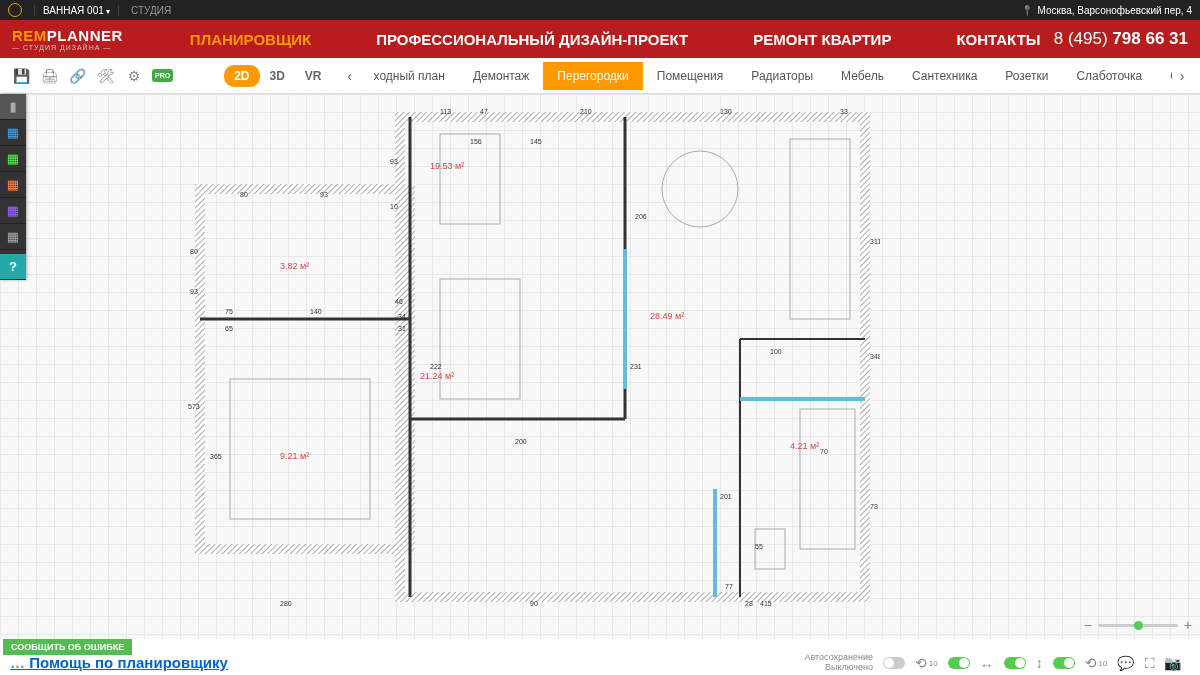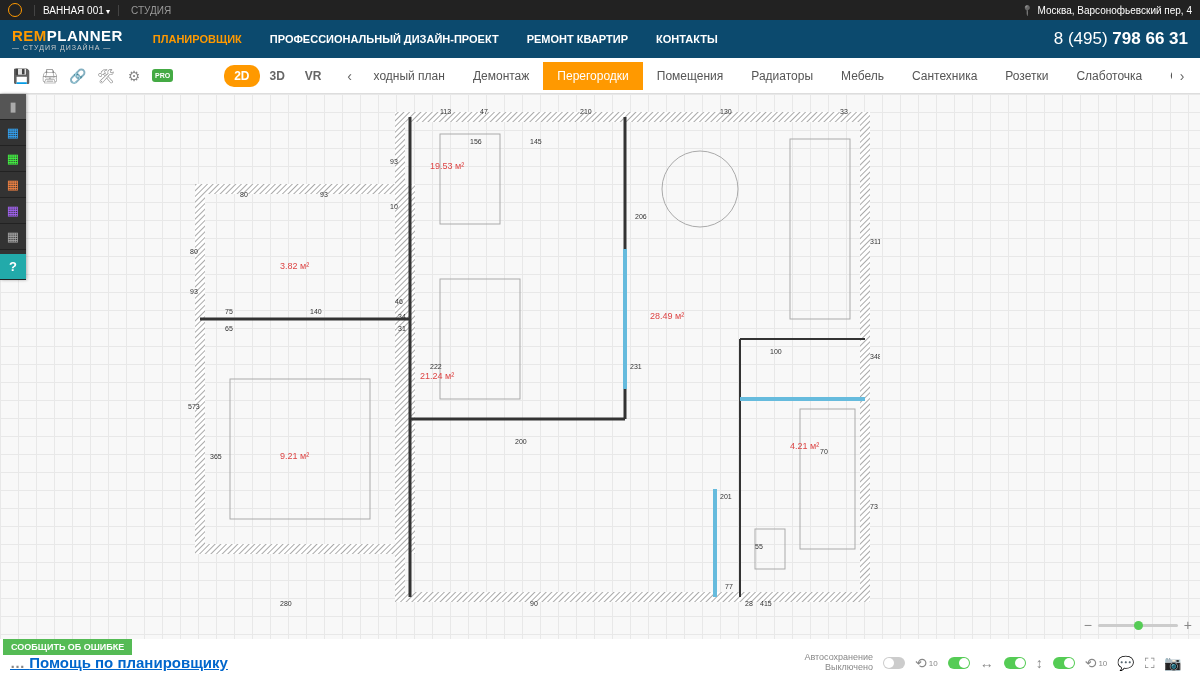--- a/index.html
+++ b/index.html
@@ -9,26 +9,26 @@
 .topbar { height: 20px; background: #222; display: flex; align-items: center; color: #999; font-size: 10px; padding: 0 8px; }
 .topbar .user-icon { width: 14px; height: 14px; border: 1px solid #f90; border-radius: 50%; margin-right: 8px; }
 .topbar .proj { color: #fff; padding: 0 8px; border-left: 1px solid #444; border-right: 1px solid #444; margin: 8px 4px; }
 .topbar .proj::after { content: " ▾"; font-size: 8px; }
 .topbar .exit { padding: 0 8px; color: #999; }
 .topbar .spacer { flex: 1; }
 .topbar .loc { color: #fff; }
 .topbar .loc::before { content: "📍"; font-size: 10px; margin-right: 4px; filter: grayscale(1); }
 
 
-.header { height: 38px; background: #0c4a6e; display: flex; align-items: center; padding: 0 12px; }
+.header { height: 38px; background: #b91c1c; display: flex; align-items: center; padding: 0 12px; }
 .logo { color: #fff; font-weight: bold; font-size: 15px; letter-spacing: 0.5px; }
 .logo .rem { color: #f90; }
 .logo .sub { display: block; font-size: 7px; color: #ccc; letter-spacing: 1px; font-weight: normal; }
 .nav { display: flex; margin-left: 30px; gap: 28px; }
-.nav-item { color: #fff; font-size: 11px; font-weight: bold; cursor: pointer; }
+.nav-item { color: #fff; font-size: 15px; font-weight: bold; cursor: pointer; margin-left: 37px; }
 .nav-item.active { color: #f90; }
 .phone { margin-left: auto; color: #fff; font-size: 17px; }
 .phone .pre { font-weight: 300; }
 .phone .num { font-weight: bold; }
 
 
 .toolbar { height: 36px; background: #fff; border-bottom: 1px solid #ddd; display: flex; align-items: center; padding: 0 8px; }
 .tool-icon { width: 22px; height: 22px; margin: 0 3px; display: flex; align-items: center; justify-content: center; color: #888; cursor: pointer; font-size: 14px; }
 .tool-pro { background: #4a4; color: #fff; font-size: 7px; font-weight: bold; padding: 3px 3px; border-radius: 3px; margin: 0 4px; }
 .view-toggle { display: flex; margin: 0 8px; padding-left: 39px; }

